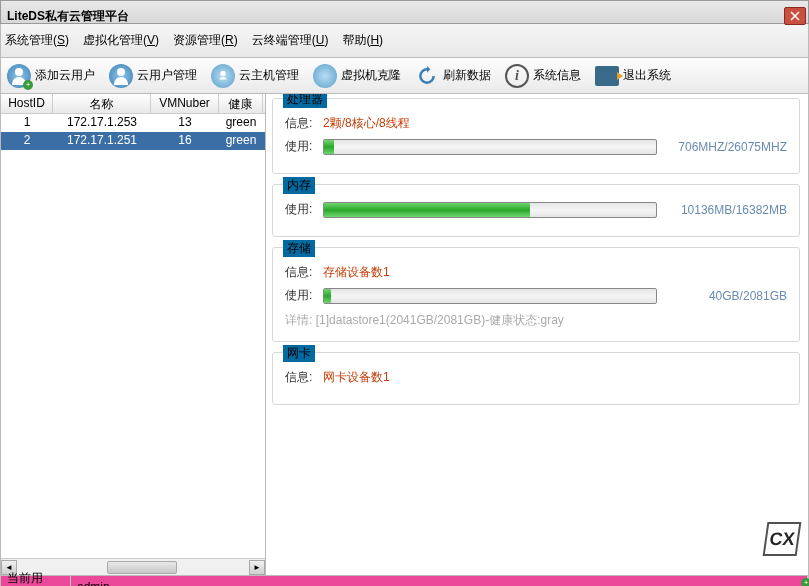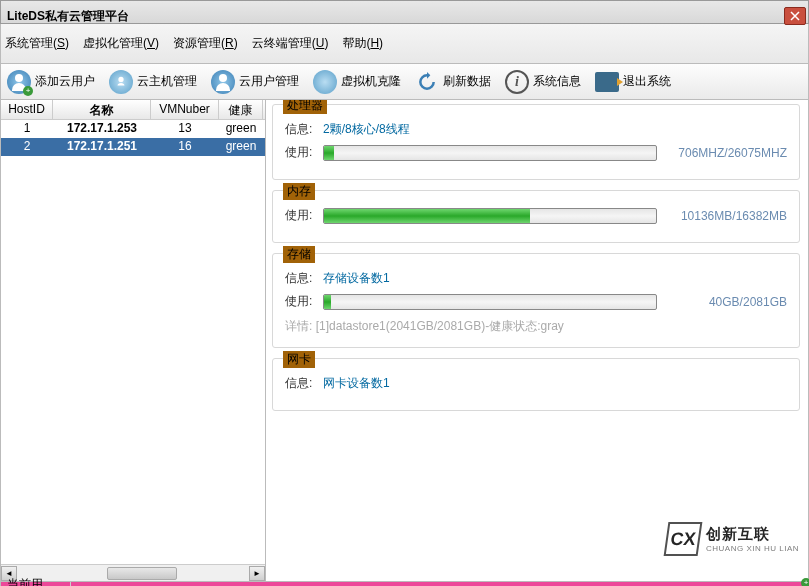--- a/index.html
+++ b/index.html
@@ -2,21 +2,21 @@
 <html><head>
 <meta charset="utf-8">
 <style>
 * { margin: 0; padding: 0; box-sizing: border-box; font-family: "Microsoft YaHei", SimSun, Arial, sans-serif; }
 body { background: #fff; width: 809px; height: 586px; overflow: hidden; font-size: 12px; }
 
 .titlebar { background: linear-gradient(#e8e8e8, #d8d8d8); height: 24px; display: flex; align-items: center; justify-content: space-between; border: 1px solid #999; padding: 8px 2px 0 6px; }
 .titlebar-text { font-weight: bold; font-size: 12px; }
 .close-btn { width: 22px; height: 18px; background: #c94f3e; border: 1px solid #8a2a1e; display: flex; align-items: center; justify-content: center; color: #fff; font-size: 11px; cursor: pointer; border-radius: 2px; }
 
-.menubar { background: linear-gradient(#f5f5f5, #e8e8e8); height: 40px; display: flex; align-items: center; border: 1px solid #bbb; border-top: none; padding: 0 4px; gap: 14px; }
+.menubar { background: linear-gradient(#f5f5f5, #e8e8e8); height: 34px; display: flex; align-items: center; border: 1px solid #bbb; border-top: none; padding: 0 4px; gap: 14px; }
 .menu-item { font-size: 12px; cursor: pointer; }
 .menu-item u { text-decoration: underline; }
 
 .toolbar { background: linear-gradient(#fdfdfd, #eaeaea); height: 36px; display: flex; align-items: center; border: 1px solid #bbb; border-top: none; padding: 0 6px; gap: 14px; }
 .tool-btn { display: flex; align-items: center; gap: 4px; font-size: 12px; cursor: pointer; }
 .tool-icon { width: 24px; height: 24px; display: flex; align-items: center; justify-content: center; border-radius: 50%; }
 .icon-user { background: radial-gradient(#8fc6e8, #3b7fb5); position: relative; }
 .icon-user::after { content: ""; position: absolute; width: 8px; height: 8px; background: #fff; border-radius: 50%; top: 4px; }
 .icon-user::before { content: ""; position: absolute; width: 14px; height: 8px; background: #fff; border-radius: 7px 7px 0 0; bottom: 3px; }
 .plus-badge { position: absolute; right: -2px; bottom: -2px; width: 10px; height: 10px; background: #3a9a3a; border-radius: 50%; color: #fff; font-size: 8px; line-height: 10px; text-align: center; }
@@ -27,37 +27,37 @@
 .icon-refresh svg { width: 20px; height: 20px; }
 .icon-info { width: 24px; height: 24px; border: 2px solid #555; border-radius: 50%; display: flex; align-items: center; justify-content: center; font-weight: bold; font-size: 14px; color: #555; font-family: serif; font-style: italic; }
 .icon-exit { width: 24px; height: 20px; background: #3a6a8a; border-radius: 2px; position: relative; }
 .icon-exit::after { content: ""; position: absolute; right: -4px; top: 6px; border-left: 6px solid #e0a030; border-top: 4px solid transparent; border-bottom: 4px solid transparent; }
 
 .main-area { display: flex; height: calc(586px - 24px - 22px - 36px - 22px); border: 1px solid #bbb; border-top: none; }
 .left-panel { width: 265px; border-right: 1px solid #bbb; display: flex; flex-direction: column; background: #fff; }
 .table-header { display: flex; background: linear-gradient(#fff, #e8e8e8); border-bottom: 1px solid #ccc; height: 20px; }
 .table-header > div { border-right: 1px solid #ccc; padding: 2px 4px; text-align: center; font-size: 12px; }
 .col-hostid { width: 52px; }
-.col-name { width: 98px; font-weight: bold; }
+.col-name { width: 98px; }
 .col-vmnum { width: 68px; }
 .col-health { width: 44px; text-align:right; padding-right:6px;}
 .table-row { display: flex; height: 18px; }
 .table-row > div { padding: 1px 4px; text-align: center; font-size: 12px; }
 .table-row.selected { background: #3a6ea5; color: #fff; }
 .table-body { flex: 1; overflow: auto; }
 .hscroll { height: 17px; background: #f0f0f0; border-top: 1px solid #ccc; display:flex; align-items:center;}
 .hscroll-thumb { width: 70px; height: 13px; background: linear-gradient(#e8e8e8,#c8c8c8); border:1px solid #aaa; border-radius:2px; margin-left:90px;}
 .hscroll-btn { width:16px; height:15px; background:linear-gradient(#f0f0f0,#d0d0d0); border:1px solid #aaa; display:flex;align-items:center;justify-content:center;font-size:8px;}
 
 .right-panel { flex: 1; padding: 4px 8px 4px 6px; overflow: auto; }
 .group { border: 1px solid #d8d8d8; border-radius: 3px; margin-bottom: 10px; padding: 10px 12px 12px 12px; position: relative; }
-.group-title { position: absolute; top: -8px; left: 10px; background: #a16207; padding: 0 4px; font-size: 12px; }
+.group-title { position: absolute; top: -8px; left: 10px; background: #0369a1; padding: 0 4px; font-size: 12px; }
 .info-row { display: flex; align-items: center; margin: 6px 0; font-size: 12px; gap: 4px; }
 .info-label { color: #333; width: 34px; }
-.info-text { color: #0369a1; }
+.info-text { color: #c2410c; }
 .progress-wrap { flex: 1; height: 16px; background: linear-gradient(#e5e5e5,#f5f5f5,#e5e5e5); border: 1px solid #888; border-radius: 2px; position: relative; overflow: hidden; }
 .progress-fill { height: 100%; background: linear-gradient(#6ed66e, #2aa82a, #6ed66e); }
 .usage-text { color: #6a8bb0; min-width: 120px; text-align: right; margin-left: 6px; }
 .detail-row { color: #aaa; font-size: 12px; margin-top: 8px; }
 
 .statusbar { height: 22px; background: #ec4899; border: 1px solid #bbb; border-top: none; display: flex; align-items: flex-end; font-size: 12px; }
 .status-cell { padding: 0 6px; border-right: 1px solid #ccc; height: 100%; display: flex; align-items: center; }
 .status-cell:first-child { width: 70px; }
 
 .watermark { position: absolute; right: 10px; bottom: 30px; display: flex; align-items: center; gap: 6px; opacity: 0.85; }
@@ -87,30 +87,30 @@
 </div>
 
 <div class="toolbar">
   <div class="tool-btn">
     <div class="tool-icon icon-user">
         <span class="plus-badge">+</span>
       </div>
     <span>添加云用户</span>
   </div>
   <div class="tool-btn">
+    <div class="tool-icon icon-user"></div>
+    <span>云用户管理</span>
+  </div>
+  <div class="tool-btn">
     <div class="tool-icon icon-host">
         <svg viewBox="0 0 16 16">
           <path d="M4 12 C4 8 12 8 12 12 M5 5 a3 3 0 1 0 6 0 a3 3 0 1 0 -6 0" fill="#fff"></path>
         </svg>
       </div>
     <span>云主机管理</span>
-  </div>
-  <div class="tool-btn">
-    <div class="tool-icon icon-user"></div>
-    <span>云用户管理</span>
   </div>
   <div class="tool-btn">
     <div class="tool-icon icon-clone">
         <span class="plus-badge">+</span>
       </div>
     <span>虚拟机克隆</span>
   </div>
   <div class="tool-btn">
     <div class="icon-refresh">
         <svg viewBox="0 0 24 24">
@@ -218,17 +218,13 @@
   </div>
 </div>
 
 <div class="statusbar">
   <div class="status-cell">当前用户：</div>
   <div class="status-cell" style="flex:1">admin</div>
 </div>
 
 <div class="watermark">
   <div class="watermark-logo">CX</div>
-  <div class="watermark-text">
-    <span class="cn">创新互联</span>
-    <span class="en">CHUANG XIN HU LIAN</span>
-  </div>
 </div>
 
 </body></html>

